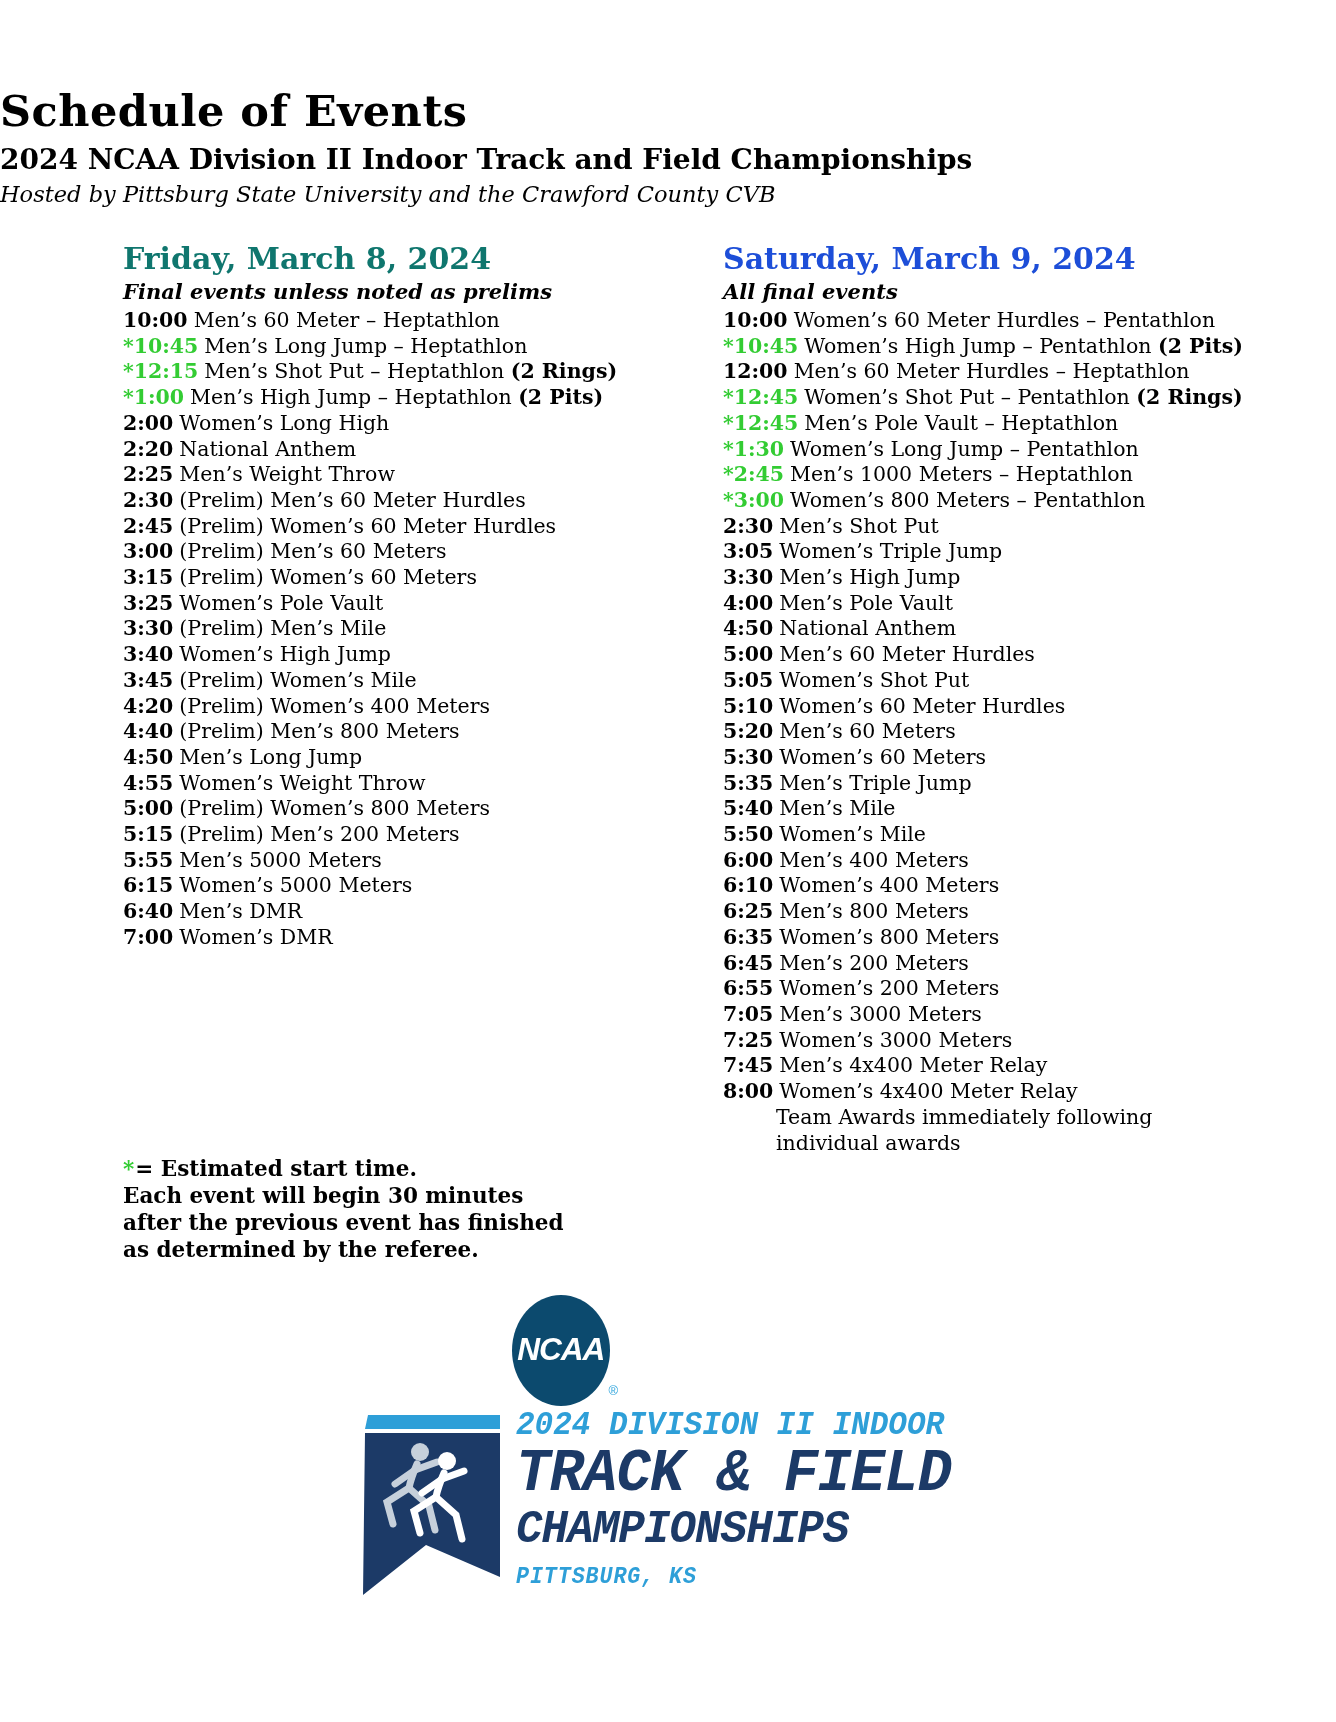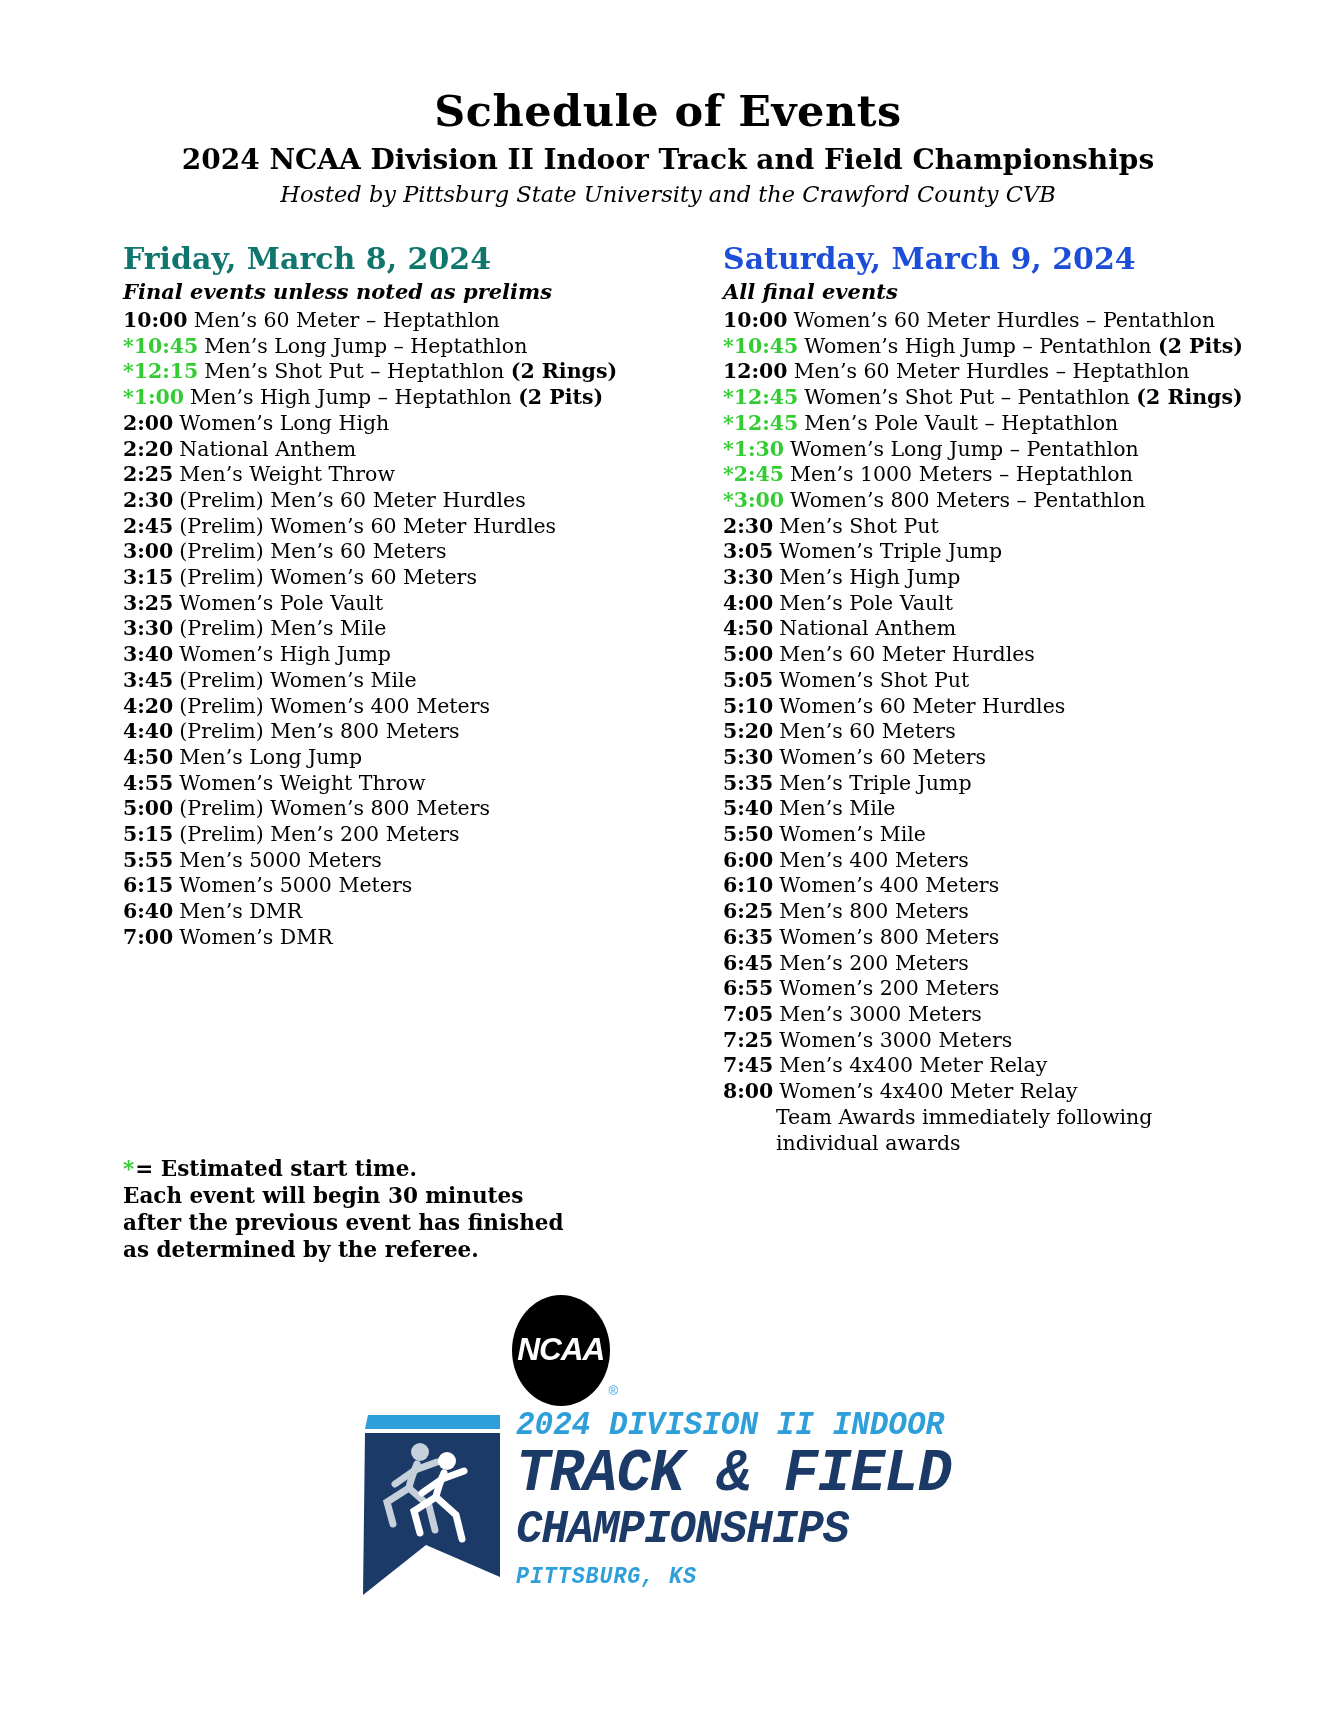--- a/index.html
+++ b/index.html
@@ -1,23 +1,23 @@
 <!DOCTYPE html>
 <html><head>
 <meta charset="utf-8">
 <style>
   html,body { margin:0; padding:0; background:#ffffff; }
   body { width:1336px; font-family:"DejaVu Serif", serif; color:#000; }
   .page { position:relative; width:1336px; min-height:1722px; background:#fff; overflow:hidden; }
 
   
-  .doc-header { text-align:center; padding-top:86px; }
+  .doc-header { padding-top:86px; }
   .doc-title { font-size:43px; font-weight:bold; margin:0; letter-spacing:0.5px; }
   .doc-subtitle { font-size:28px; font-weight:bold; margin:7px 0 0; }
-  .doc-hosted { font-size:22.5px; font-style:italic; margin:5px 6px 0; }
+  .doc-hosted { font-size:22.5px; font-style:italic; margin:5px 0 0; }
 
   
   .columns { display:flex; padding-left:123px; margin-top:34px; }
   .col-left { width:600px; flex:0 0 600px; }
   .col-right { flex:1; }
   .day-heading { font-size:30px; font-weight:bold; margin:0 0 3px; }
   .day-note { font-size:21px; font-weight:bold; font-style:italic; margin:0 0 4px; }
   .event-row { margin:0; font-size:20.5px; line-height:25.7px; white-space:nowrap; }
   .event-row.indent { padding-left:53px; }
   .event-time { font-weight:bold; margin-right:6px; }
@@ -310,21 +310,21 @@
   <p class="event-row indent">
     <span class="event-text">individual awards</span>
   </p>
 </div>
     </section>
 
   </main>
 
   <footer class="logo-block">
 
-    <div class="ncaa-disk" style="background: #000000;">
+    <div class="ncaa-disk" style="background: #0c4a6e;">
       <span class="ncaa-word">NCAA</span>
       <span class="ncaa-reg" style="color: rgb(43, 163, 220);">®</span>
     </div>
 
     <svg class="pennant-svg" width="152" height="205" viewBox="0 0 152 205" xmlns="http://www.w3.org/2000/svg">
       <polygon points="18,2 150,2 150,16 15,16" fill="#2E9FD8"></polygon>
       <polygon points="15,20 150,20 150,164 76,132 13,182" fill="#1C3A67"></polygon>
       <g stroke="#C6D0DB" stroke-width="7" fill="none" stroke-linecap="round" transform="translate(-27,-9)">
         <circle cx="97" cy="48" r="9" fill="#C6D0DB" stroke="none"></circle>
         <path d="M94 60 Q88 74 86 84"></path>

